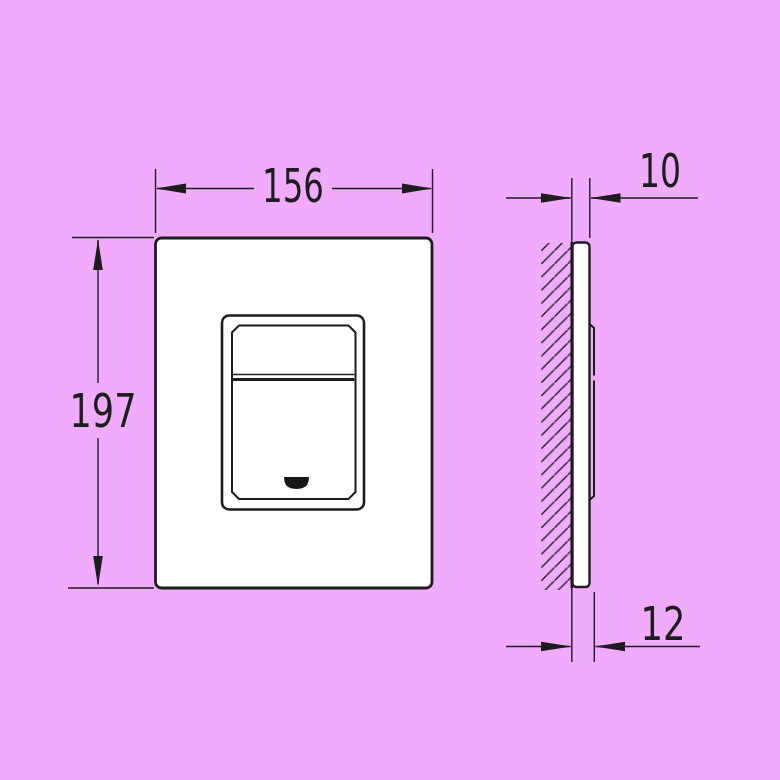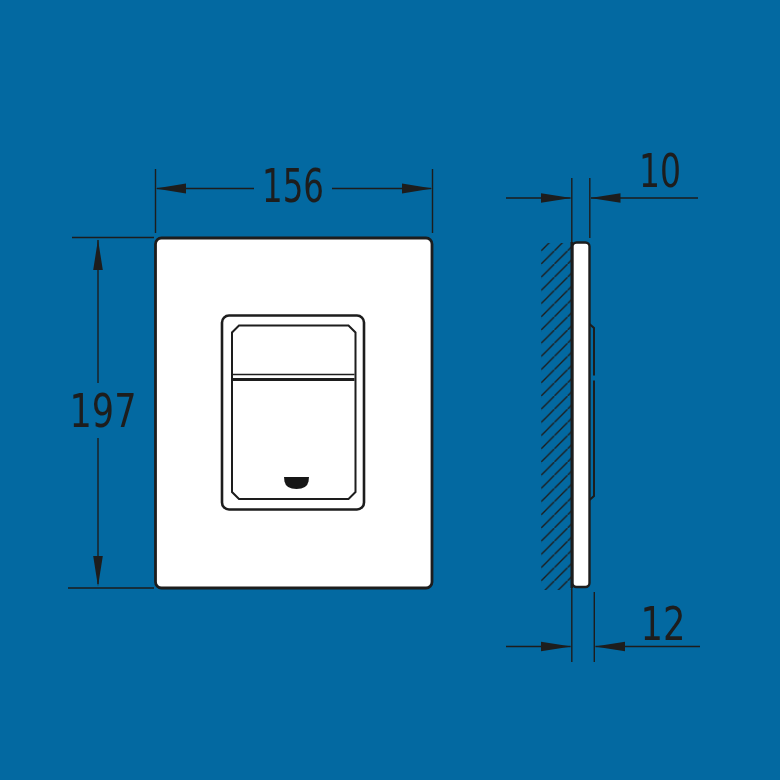--- a/index.html
+++ b/index.html
@@ -4,21 +4,21 @@
 <style>
   html, body {
     margin: 0;
     padding: 0;
     background: #ffffff;
   }
   .canvas {
     position: relative;
     width: 780px;
     height: 780px;
-    background: #0369a1;
+    background: #f0abfc;
     overflow: hidden;
   }
   svg {
     position: absolute;
     top: 0;
     left: 0;
   }
   text {
     font-family: "DejaVu Sans", "Liberation Sans", sans-serif;
     fill: #1d1d1d;

